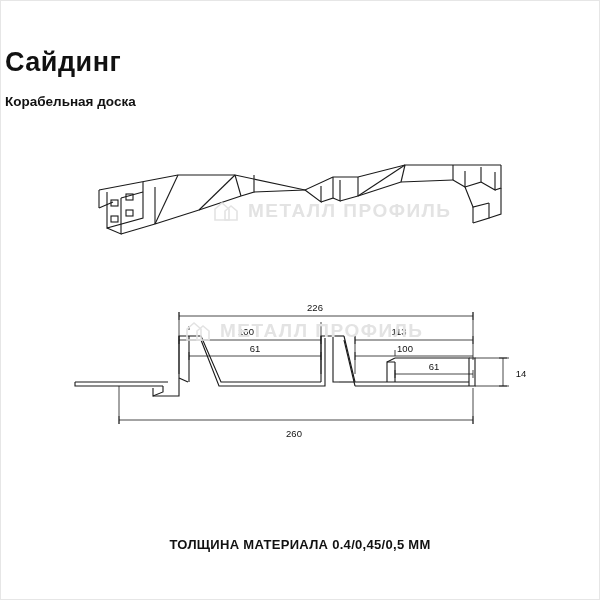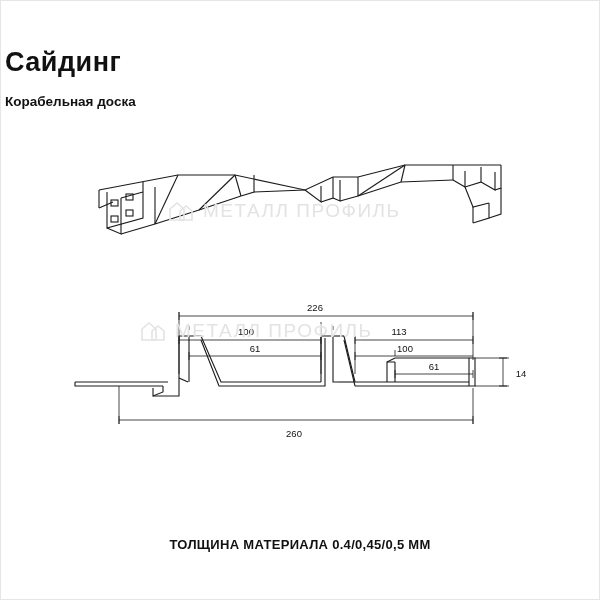--- a/index.html
+++ b/index.html
@@ -61,28 +61,29 @@
     top: 130px;
     width: 600px;
     height: 360px;
   }
   .drawing svg { display: block; }
 
   
   .watermark {
     position: absolute;
     color: #e3e3e3;
-    font-weight: normal;
+    font-weight: bold;
     letter-spacing: 1.5px;
     white-space: nowrap;
     pointer-events: none;
     user-select: none;
     display: flex;
     align-items: center;
     gap: 9px;
+    margin-left: 45px;
   }
   .wm-1 { left: 168px; top: 200px; font-size: 19px; }
   .wm-2 { left: 140px; top: 320px; font-size: 19px; }
   .wm-logo {
     display: inline-block;
     width: 26px;
     height: 22px;
     position: relative;
   }
   .wm-logo svg { display:block; }

